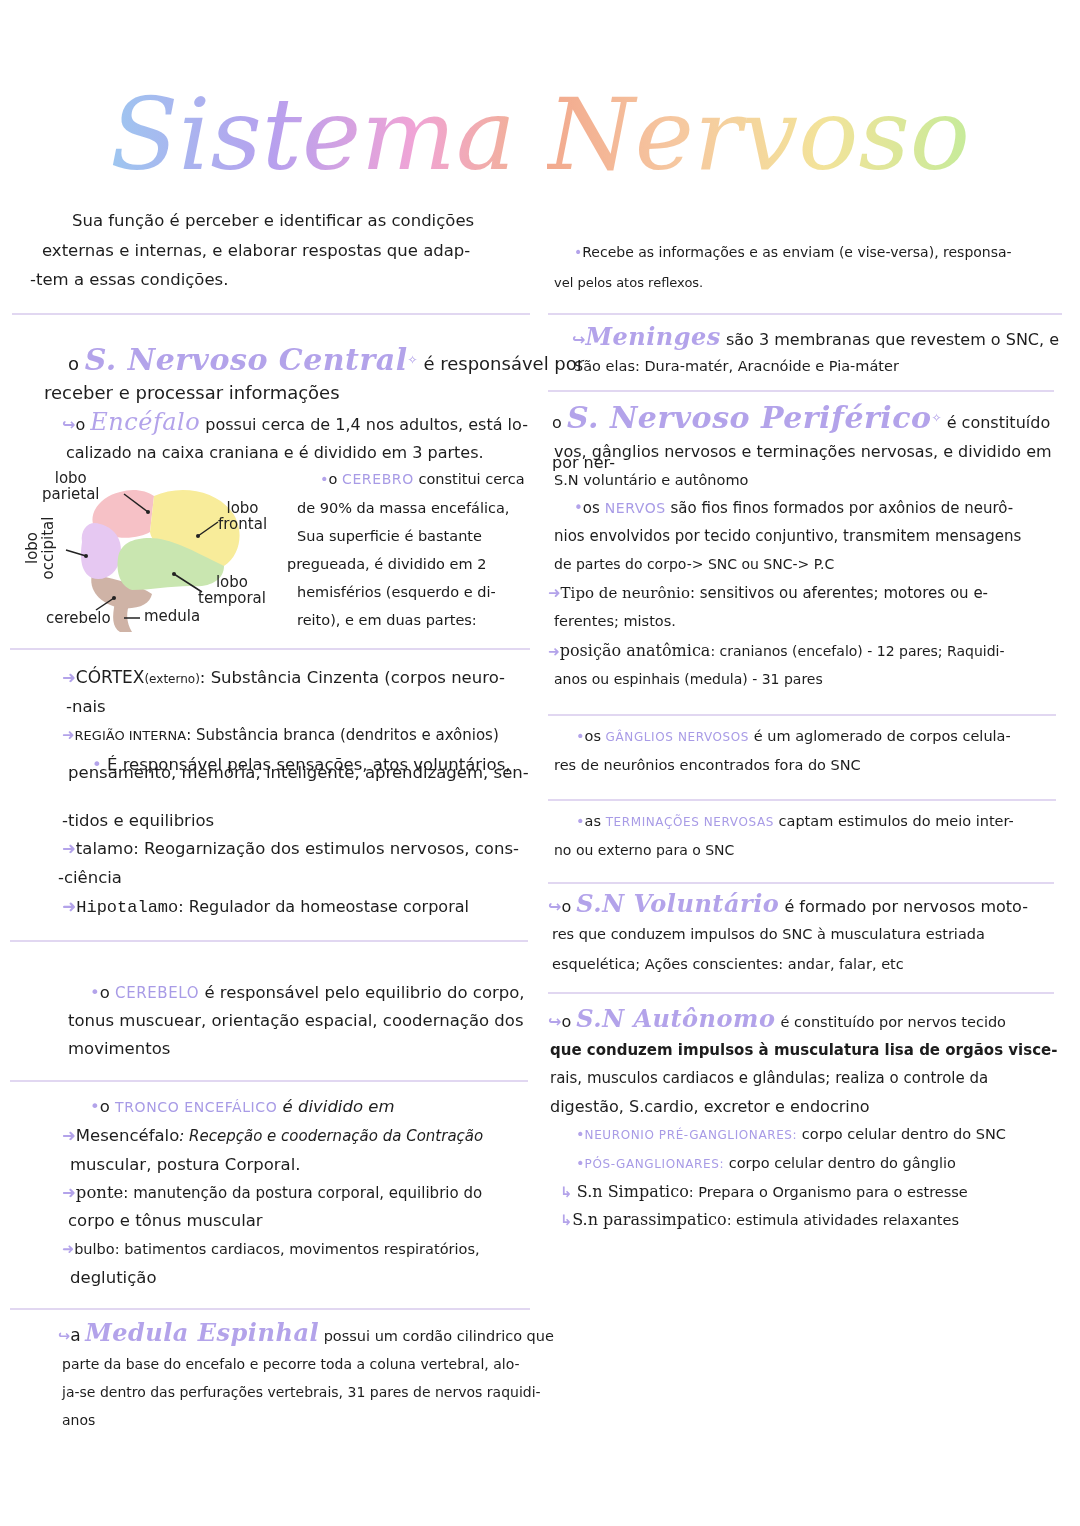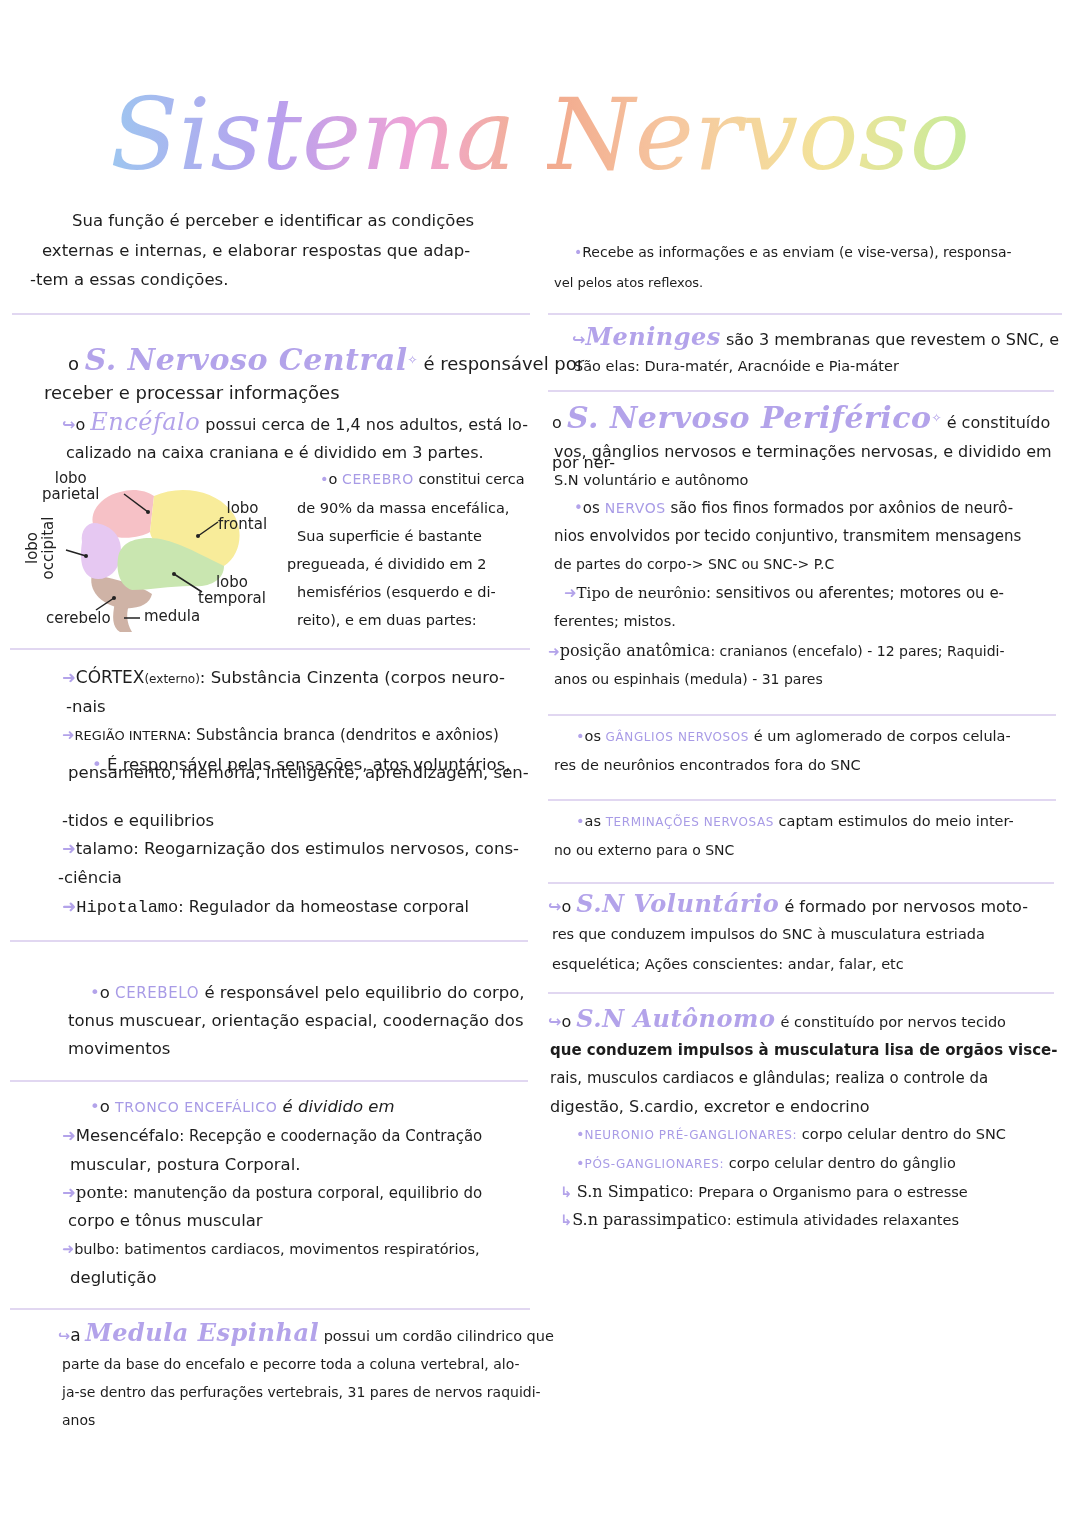--- a/index.html
+++ b/index.html
@@ -148,21 +148,21 @@
 <div class="abs text" style="left:68px; top:1034px;">movimentos</div>
 
 <div class="abs divider" style="left:10px; top:1080px; width:518px;"></div>
 
 <div class="abs text" style="left:90px; top:1092px;">
   <span class="bullet">•</span><span>o</span>
   <span class="caps">TRONCO ENCEFÁLICO</span>
   <span style="font-style:italic;">é dividido em</span>
 </div>
 <div class="abs text" style="left:62px; top:1121px;">
-  <span class="arrow">➜</span><span>Mesencéfalo</span><span style="font-size:15px;">: Recepção e coodernação da Contração</span>
+  <span class="arrow">➜</span><span>Mesencéfalo</span><span style="font-size:15px;font-style:italic;">: Recepção e coodernação da Contração</span>
 </div>
 <div class="abs text" style="left:70px; top:1150px;">muscular, postura Corporal.</div>
 <div class="abs text" style="left:62px; top:1178px;">
   <span class="arrow">➜</span><span style="font-family:'DejaVu Serif', serif;">ponte</span><span style="font-size:15px;">: manutenção da postura corporal, equilibrio do</span>
 </div>
 <div class="abs text" style="left:68px; top:1206px;">corpo e tônus muscular</div>
 <div class="abs text" style="left:62px; top:1235px; font-size:14.5px;">
   <span class="arrow">➜</span><span>bulbo</span><span>: batimentos cardiacos, movimentos respiratórios,</span>
 </div>
 <div class="abs text" style="left:70px; top:1263px;">deglutição</div>
@@ -202,21 +202,21 @@
 <div class="abs text" style="left:554px; top:466px; font-size:14.5px;">S.N voluntário e autônomo</div>
 
 <div class="abs text" style="left:574px; top:494px; font-size:15px;">
   <span class="bullet">•</span><span>os</span>
   <span class="caps">NERVOS</span>
   <span>são fios finos formados por axônios de neurô-</span>
 </div>
 <div class="abs text" style="left:554px; top:522px; font-size:15px;">nios envolvidos por tecido conjuntivo, transmitem mensagens</div>
 <div class="abs text" style="left:554px; top:550px; font-size:14px;">de partes do corpo-&gt; SNC ou SNC-&gt; P.C</div>
 
-<div class="abs text" style="left:564px; top:579px; font-size:15px;">
+<div class="abs text" style="left:548px; top:579px; font-size:15px;">
   <span class="arrow">➜</span><span style="font-family:'DejaVu Serif', serif;">Tipo de neurônio</span><span>: sensitivos ou aferentes; motores ou e-</span>
 </div>
 <div class="abs text" style="left:554px; top:607px; font-size:14.5px;">ferentes; mistos.</div>
 <div class="abs text" style="left:548px; top:636px; font-size:14px;">
   <span class="arrow">➜</span><span style="font-family:'DejaVu Serif', serif; font-size:16px;">posição anatômica</span><span>: cranianos (encefalo) - 12 pares; Raquidi-</span>
 </div>
 <div class="abs text" style="left:554px; top:665px; font-size:14px;">anos ou espinhais (medula) - 31 pares</div>
 
 <div class="abs divider" style="left:548px; top:714px; width:508px;"></div>
 

